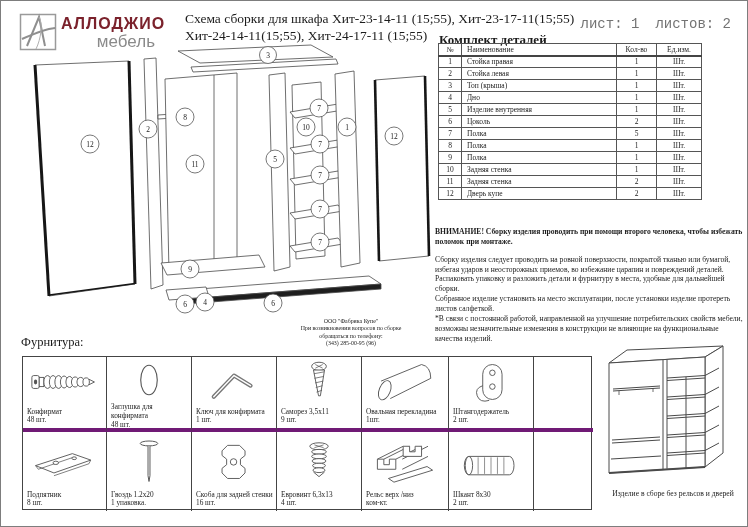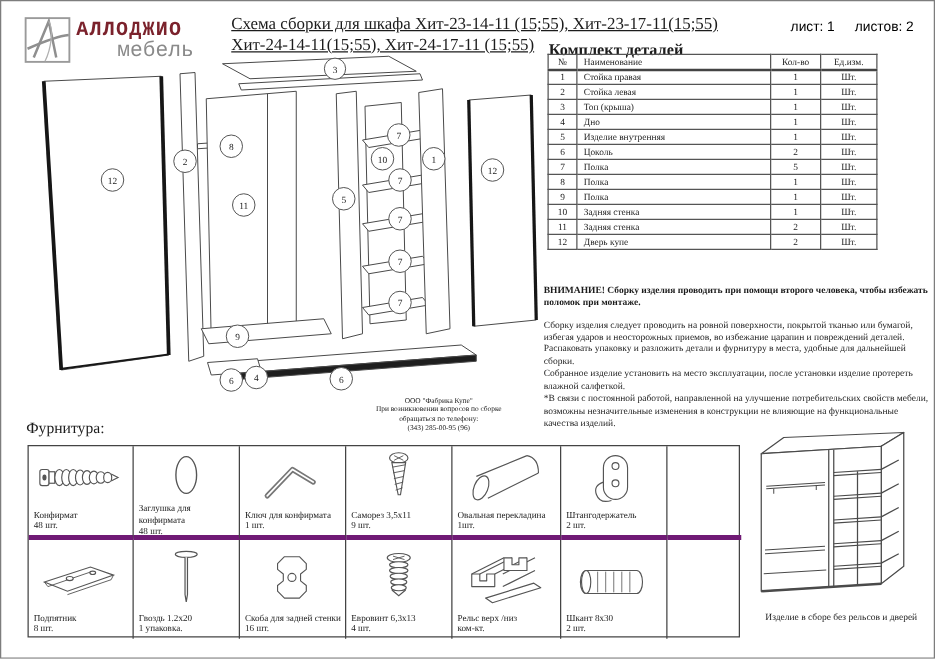--- a/index.html
+++ b/index.html
@@ -4,26 +4,26 @@
 <style>
   * { margin:0; padding:0; box-sizing:border-box; }
   html,body { background:#e8e8e8; }
   .page {
     position:relative; width:748px; height:527px; background:#ffffff;
     border:1px solid #7d7d7d; overflow:hidden;
     font-family:"Liberation Serif", serif; color:#1c1c1c;
   }
   
   .logo-box { position:absolute; left:18px; top:12px; width:38px; height:38px; }
-  .brand { position:absolute; left:60px; top:14px; width:104px; font-family:Liberation Mono, monospace; }
+  .brand { position:absolute; left:60px; top:14px; width:104px; font-family:Liberation Sans, sans-serif; }
   .brand-name { font-size:16px; font-weight:bold; letter-spacing:1px; color:#7b222c; }
   .brand-sub { font-size:17px; color:#8a8a8a; text-align:right; padding-right:10px; margin-top:-1px; }
-  .title { position:absolute; left:184px; top:10px; width:400px; font-size:13.5px; line-height:1.25;text-decoration:underline; }
-  .sheetinfo { position:absolute; right:16px; top:15px; font-family:Liberation Sans, sans-serif;
-    font-size:11px; color:#000000; display:flex; gap:16px; }
+  .title { position:absolute; left:184px; top:10px; width:400px; font-size:13.5px; line-height:1.25; }
+  .sheetinfo { position:absolute; right:16px; top:15px; font-family:Liberation Mono, monospace;
+    font-size:14px; color:#737373; display:flex; gap:16px; }
   
   .parts-caption { position:absolute; left:438px; top:31px; font-size:13px; font-weight:bold; }
   .parts-table { position:absolute; left:437px; top:42px; border-collapse:collapse; font-size:7.5px; }
   .parts-table th, .parts-table td { border:1px solid #555; height:12px; padding:0 3px; text-align:center; font-weight:normal; }
   .parts-table th { border-bottom:2px solid #444; }
   .parts-table .nm { text-align:left; padding-left:5px; }
   .c-num { width:23px; } .c-name { width:155px; } .c-qty { width:40px; } .c-unit { width:45px; }
   
   .notices { position:absolute; left:434px; top:226px; width:312px; font-size:7.6px; line-height:1.3; }
   .notices .warn { font-weight:bold; margin-bottom:8px; }
@@ -287,21 +287,21 @@
           <td>2</td>
           <td>Шт.</td>
         </tr>
   </tbody>
     </table>
 
   <div class="notices">
     <div class="warn">ВНИМАНИЕ! Сборку изделия проводить при помощи второго человека, чтобы избежать поломок при монтаже.</div>
     <div>Сборку изделия следует проводить на ровной поверхности, покрытой тканью или бумагой, избегая ударов и неосторожных приемов, во избежание царапин и повреждений деталей.</div>
     <div>Распаковать упаковку и разложить детали и фурнитуру в места, удобные для дальнейшей сборки.</div>
-    <div>Собранное изделие установить на место эксплуатации, после установки изделие протереть влажной салфеткой.</div>
+    <div>Собранное изделие установить на место эксплуатации, после установки изделие протереть листов салфеткой.</div>
     <div class="gap">*В связи с постоянной работой, направленной на улучшение потребительских свойств мебели, возможны незначительные изменения в конструкции не влияющие на функциональные качества изделий.</div>
   </div>
 
   <div class="factory-note">
     <div>ООО "Фабрика Купе"</div>
     <div>При возникновении вопросов по сборке</div>
     <div>обращаться по телефону:</div>
     <div>(343) 285-00-95 (96)</div>
   </div>
 

